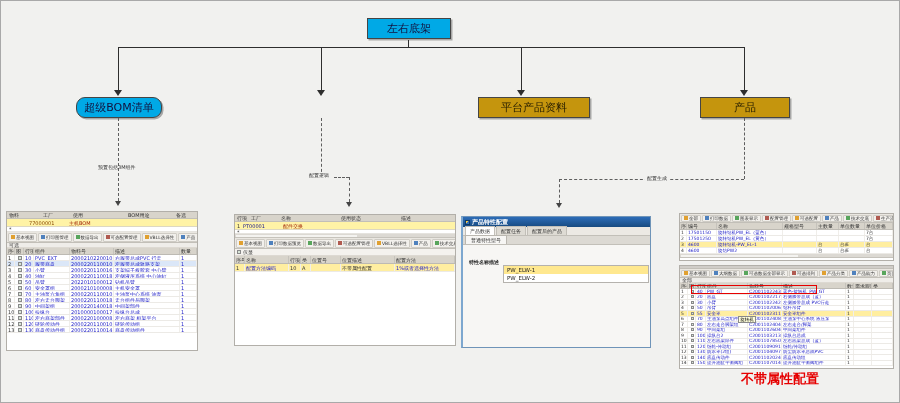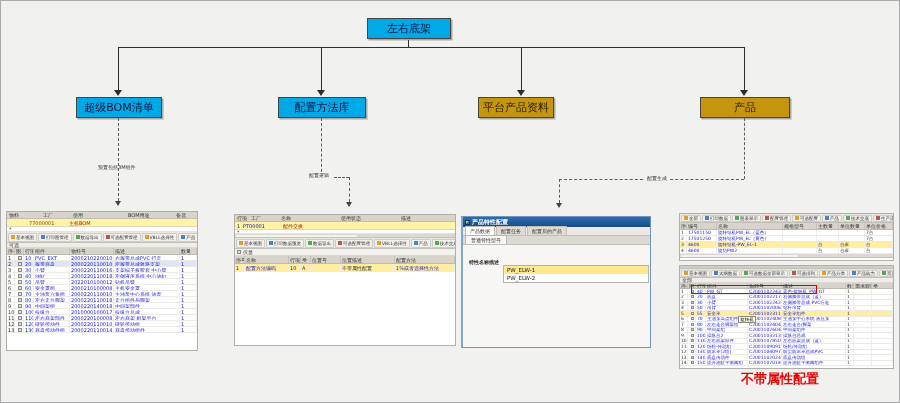--- a/index.html
+++ b/index.html
@@ -145,27 +145,24 @@
 
   <div class="vline" style="left:117px;top:46px;width:1px;height:44px;"></div>
   <div class="vline" style="left:320px;top:46px;width:1px;height:44px;"></div>
   <div class="vline" style="left:520px;top:46px;width:1px;height:44px;"></div>
   <div class="vline" style="left:743px;top:46px;width:1px;height:44px;"></div>
   <div class="arr" style="left:113px;top:89px;"></div>
   <div class="arr" style="left:316px;top:89px;"></div>
   <div class="arr" style="left:516px;top:89px;"></div>
   <div class="arr" style="left:739px;top:89px;"></div>
 
-  <div class="dbox cyan" style="left:75px;top:96px;width:86px;">
+  <div class="dbox cyan" style="left:75px;top:96px;width:86px;border-radius:9px;">
     <span>超级BOM清单</span>
   </div>
-  <div class="dbox cyan" style="left:277px;top:96px;width:88px;">
-    <span>配置方法库</span>
-  </div>
-  <div class="dbox gold" style="left:477px;top:96px;width:76px;">
+  <div class="dbox gold" style="left:477px;top:96px;width:112px;">
     <span>平台产品资料</span>
   </div>
   <div class="dbox gold" style="left:699px;top:96px;width:90px;">
     <span>产品</span>
   </div>
 
   <div class="dashv" style="left:117px;top:117px;height:83px;"></div>
   <div class="arr small" style="left:114px;top:200px;"></div>
   <div class="tinylabel" style="left:97px;top:163px;">预置包括3M组件</div>
 

